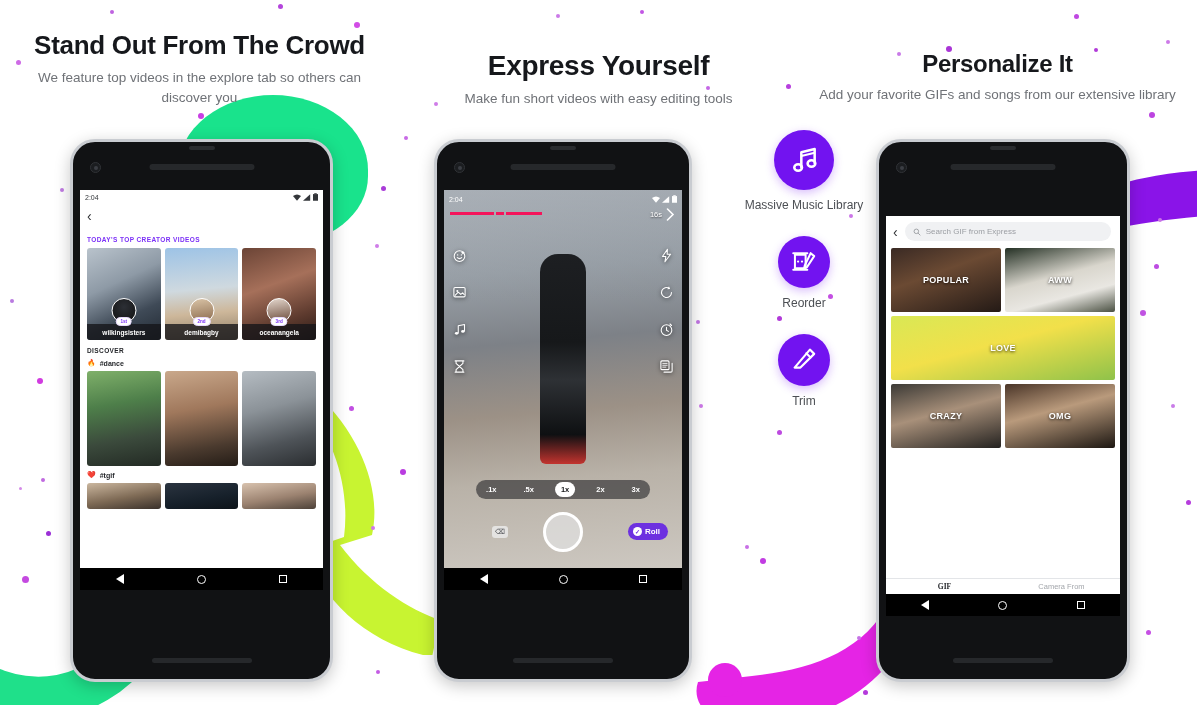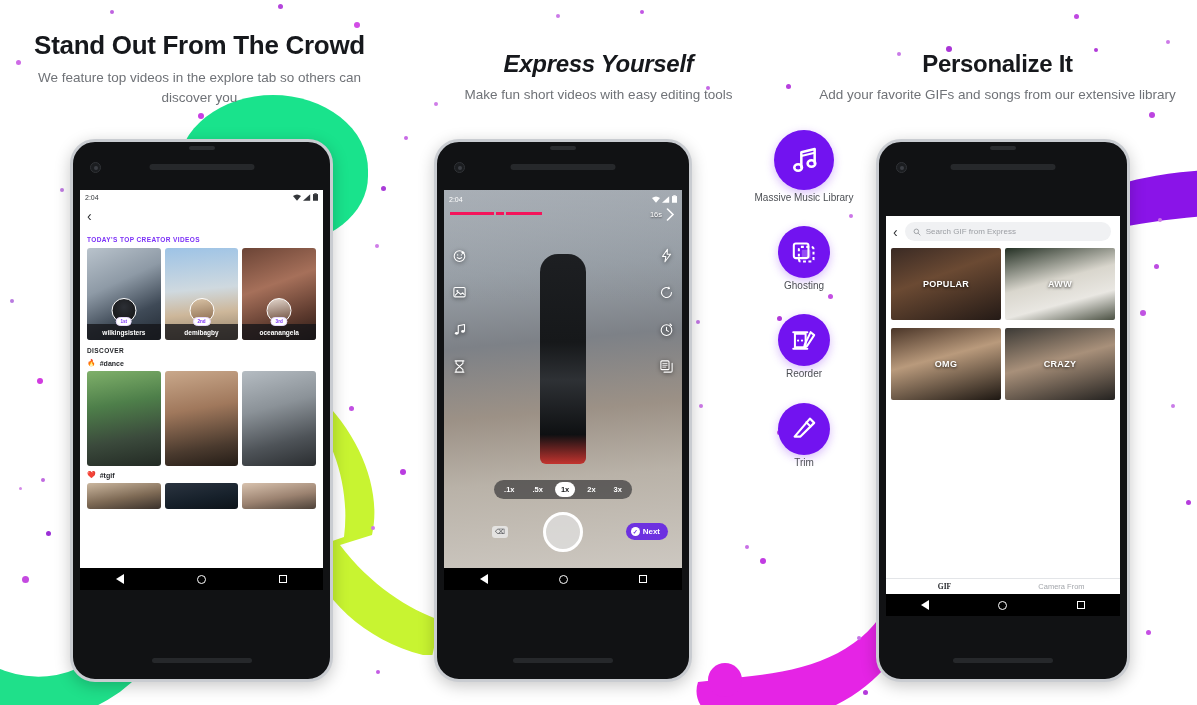--- a/index.html
+++ b/index.html
@@ -43,21 +43,21 @@
   .heading {
     text-align:center; font-weight:bold; color:#16181c;
     letter-spacing:-0.3px;
   }
   .sub {
     text-align:center; color:#6f7277; font-size:13.5px;
     line-height:1.45; margin-top:7px;
   }
 
   .p1 .heading { font-size:26px; margin-top:30px; }
-  .p2 .heading { font-size:24px; margin-top:50px;font-style:italic; }
+  .p2 .heading { font-size:28px; margin-top:50px; }
   .p3 .heading { font-size:24px; margin-top:50px; }
   .p1 .sub { padding:0 22px; }
   .p2 .sub, .p3 .sub { padding:0 10px; }
 
   
   .phone {
     position:absolute;
     background:#111214;
     border-radius:25px;
     border:3px solid #c9ccd1;
@@ -186,21 +186,21 @@
   .icon-col { position:absolute; top:58px; display:flex; flex-direction:column; gap:22px; }
   .icon-col.left { left:8px; }
   .icon-col.right { right:8px; }
   .cam-ic {
     width:15px; height:15px; color:#fff;
     filter:drop-shadow(0 1px 2px rgba(0,0,0,.65));
   }
   .speedbar {
     position:absolute; bottom:69px; left:50%; transform:translateX(-50%);
     background:rgba(40,40,44,.62); border-radius:11px; height:19px;
-    display:flex; align-items:center; padding:0 4px; gap:6px;
+    display:flex; align-items:center; padding:0 4px; gap:15px;
   }
   .speedbar span {
     color:#fff; font-size:7.5px; padding:3px 6px; border-radius:9px;
     font-weight:bold;
   }
   .speedbar span.active { background:#fff; color:#17181a; }
   .shutter {
     position:absolute; bottom:16px; left:50%; transform:translateX(-50%);
     width:40px; height:40px; border-radius:50%;
     border:3px solid #fff; background:rgba(225,225,225,.72);
@@ -231,32 +231,32 @@
     z-index:5;
   }
   .feat { display:flex; flex-direction:column; align-items:center; }
   .feat .circle {
     width:60px; height:60px; border-radius:50%; background:#7213f0;
     display:flex; align-items:center; justify-content:center;
     box-shadow:0 3px 10px rgba(114,19,240,.28);
   }
   .feat .circle.sm { width:52px; height:52px; }
   .feat .fname {
-    margin-top:1px; text-align:left; font-size:10px;
+    margin-top:8px; text-align:left; font-size:12px;
     color:#4c4f54; line-height:1.32;
   }
 
   
   .gif-search {
     display:flex; align-items:center; gap:7px; padding:6px 9px 7px 7px; background:#fff;
   }
   .gif-grid { flex:1; padding:0 5px 2px; display:flex; flex-direction:column; gap:4px; overflow:hidden; }
   .gif-row { display:flex; gap:4px; }
   .gif-cell {
-    flex:1; height:72px; border-radius:2px; position:relative; overflow:hidden;
+    flex:1; height:64px; border-radius:2px; position:relative; overflow:hidden;
     display:flex; align-items:center; justify-content:center;
   }
   .gif-cell span {
     color:#fff; font-size:9px; font-weight:bold; letter-spacing:.3px;
     text-shadow:0 1px 3px rgba(0,0,0,.8); z-index:2;
   }
   .gtabs {
     display:flex; border-top:1px solid #e3e5e8; background:#fff; flex:0 0 16px;
   }
   .gtab {
@@ -518,21 +518,21 @@
             <span>.5x</span>
             <span class="active">1x</span>
             <span>2x</span>
             <span>3x</span>
           </div>
 
           <div class="undo">⌫</div>
           <div class="shutter"></div>
           <div class="nextbtn">
             <span class="chk">✓</span>
-            <span>Next</span>
+            <span>Roll</span>
           </div>
         </div>
 
         <div class="navbar">
           <div class="nav-back"></div>
           <div class="nav-home"></div>
           <div class="nav-rec"></div>
         </div>
       </div>
 
@@ -548,30 +548,20 @@
           <svg width="32" height="32" viewBox="0 0 24 24">
             <path d="M10 17.5 V6.2 L20 3.8 V14.4" fill="none" stroke="#fff" stroke-width="1.9" stroke-linejoin="round" stroke-linecap="round"></path>
             <ellipse cx="7.6" cy="17.6" rx="2.9" ry="2.4" fill="none" stroke="#fff" stroke-width="1.9"></ellipse>
             <ellipse cx="17.6" cy="14.6" rx="2.9" ry="2.4" fill="none" stroke="#fff" stroke-width="1.9"></ellipse>
             <path d="M10 9 L20 6.6" fill="none" stroke="#fff" stroke-width="1.6"></path>
           </svg>
         </div>
         <div class="fname">Massive Music Library</div>
       </div>
 
-      <div class="feat">
-        <div class="circle sm">
-          <svg width="27" height="27" viewBox="0 0 24 24">
-            <rect x="2.5" y="4" width="13" height="13" rx="1.8" fill="none" stroke="#fff" stroke-width="1.8"></rect>
-            <rect x="7" y="7" width="13" height="13" rx="1.8" fill="none" stroke="#fff" stroke-width="1.8" stroke-dasharray="2.6 2.2"></rect>
-            <rect x="9.6" y="9.6" width="7.8" height="7.8" rx="1" fill="#fff" opacity=".25"></rect>
-          </svg>
-        </div>
-        <div class="fname">Ghosting</div>
-      </div>
 
       <div class="feat">
         <div class="circle sm">
           <svg width="27" height="27" viewBox="0 0 24 24">
             <path d="M3.5 6 H13 V18 H3.5 Z" fill="none" stroke="#fff" stroke-width="1.8" stroke-linejoin="round"></path>
             <path d="M2 4.6 H14.5 M2 19.4 H14.5" stroke="#fff" stroke-width="1.8" stroke-linecap="round"></path>
             <circle cx="6.3" cy="12" r="1" fill="#fff"></circle>
               <circle cx="9.8" cy="12" r="1" fill="#fff"></circle>
             <path d="M17.5 4.6 L20.6 7.2 L14.2 17 L11.6 18.3 L12.3 15.4 Z" fill="none" stroke="#fff" stroke-width="1.8" stroke-linejoin="round"></path>
           </svg>
@@ -617,27 +607,30 @@
         <div class="gif-grid">
           <div class="gif-row">
             <div class="gif-cell" style="background:linear-gradient(160deg,#3a2a24 0%,#6b4a33 40%,#241a16 100%);">
               <span>POPULAR</span>
             </div>
             <div class="gif-cell" style="background:linear-gradient(165deg,#243024 0%,#d9d6cd 45%,#e9e7e2 70%,#4a5042 100%);">
               <span>AWW</span>
             </div>
           </div>
           <div class="gif-row">
+            <div class="gif-cell" style="background:linear-gradient(165deg,#d9e855 0%,#f2e04a 45%,#8fc24a 100%);">
+              <span>LOVE</span>
+            </div>
           </div>
           <div class="gif-row">
+            <div class="gif-cell" style="background:linear-gradient(165deg,#3c3a36 0%,#a8907a 45%,#242220 100%);">
+              <span>CRAZY</span>
+            </div>
             <div class="gif-cell" style="background:linear-gradient(165deg,#4a3528 0%,#b99a7c 42%,#1d1712 100%);">
               <span>OMG</span>
-            </div>
-            <div class="gif-cell" style="background:linear-gradient(165deg,#3c3a36 0%,#a8907a 45%,#242220 100%);">
-              <span>CRAZY</span>
             </div>
           </div>
         </div>
 
         <div class="gtabs">
           <div class="gtab active">GIF</div>
           <div class="gtab">Camera From</div>
         </div>
 
         <div class="navbar">

